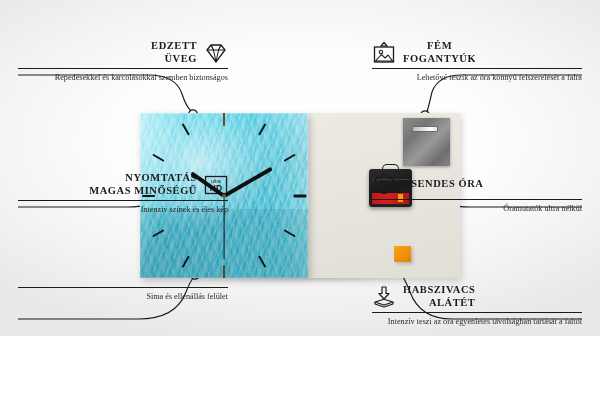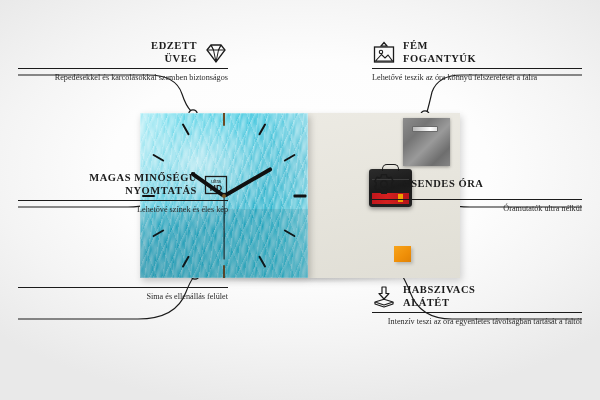--- a/index.html
+++ b/index.html
@@ -3,21 +3,21 @@
 <meta charset="utf-8">
 <style>
   * { margin:0; padding:0; box-sizing:border-box; }
   html,body { width:600px; height:400px; overflow:hidden; }
   body {
     font-family:"Liberation Serif", serif;
     background:#ffffff;
     position:relative;
   }
   #stage {
-    position:absolute; inset:0; width:600px; height:400px;
+    position:absolute; inset:0; width:600px; height:336px;
     background:
       radial-gradient(ellipse 70% 60% at 50% 42%, #ffffff 0%, #fdfdfd 45%, #f4f4f4 72%, #e9e9e9 100%);
     overflow:hidden;
   }
 
   
   #connectors { position:absolute; inset:0; width:600px; height:400px; pointer-events:none; }
   #connectors path { fill:none; stroke:#1a1a1a; stroke-width:1.15; }
   #connectors circle { fill:none; stroke:#1a1a1a; stroke-width:1.3; }
 
@@ -185,78 +185,78 @@
           </svg>
       </span>
     </div>
     <div class="co-rule"></div>
     <div class="co-desc">Repedésekkel és karcolásokkal szemben biztonságos</div>
   </div>
 
   <div class="callout left" style="left:18px; top:172px;">
     <div class="co-head">
       <div class="co-title">
+        <div>NYOMTATÁS</div>
         <div>MAGAS MINŐSÉGŰ</div>
-        <div>NYOMTATÁS</div>
       </div>
       <span class="co-icon">
         <svg viewBox="0 0 24 24">
           <rect x="1.5" y="3.5" width="21" height="17" fill="none" stroke="currentColor" stroke-width="1.3"></rect>
           <text x="12" y="10.2" font-family="Liberation Sans, sans-serif" font-size="5" text-anchor="middle" fill="currentColor">ultra</text>
           <text x="12" y="18" font-family="Liberation Sans, sans-serif" font-size="8.5" font-weight="bold" text-anchor="middle" fill="currentColor">HD</text>
         </svg>
       </span>
     </div>
     <div class="co-rule"></div>
-    <div class="co-desc">Lehetővé színek és éles kép</div>
+    <div class="co-desc">Intenzív színek és éles kép</div>
   </div>
 
   <div class="callout left" style="left:18px; top:284px;">
     <div class="co-rule"></div>
     <div class="co-desc">Sima és ellenállás felület</div>
   </div>
 
   <div class="callout right" style="left:372px; top:40px;">
     <div class="co-head">
-      <div class="co-title" style="text-align:left;">
+      <div class="co-title" style="text-align:center;">
         <div>FÉM</div>
         <div>FOGANTYÚK</div>
       </div>
       <span class="co-icon">
         <svg viewBox="0 0 24 24">
           <path d="M12 1.5 L15 5 H9 Z" fill="none" stroke="currentColor" stroke-width="1.2"></path>
           <rect x="2.5" y="6" width="19" height="15" fill="none" stroke="currentColor" stroke-width="1.3"></rect>
           <circle cx="9" cy="11" r="1.7" fill="none" stroke="currentColor" stroke-width="1.1"></circle>
           <path d="M3.5 20 L9.5 13.5 L13 17 L16 14 L20.5 20 Z" fill="none" stroke="currentColor" stroke-width="1.1"></path>
         </svg>
       </span>
     </div>
     <div class="co-rule"></div>
-    <div class="co-desc" style="text-align:left;">Lehetővé teszik az óra könnyű felszerelését a falra</div>
+    <div class="co-desc" style="text-align:right;">Lehetővé teszik az óra könnyű felszerelését a falra</div>
   </div>
 
   <div class="callout right" style="left:372px; top:172px;">
     <div class="co-head">
       <div class="co-title" style="text-align:right;">
         <div>CSENDES ÓRA</div>
       </div>
       <span class="co-icon">
         <svg viewBox="0 0 24 24" fill="none" stroke="currentColor" stroke-width="1.35" stroke-linejoin="round">
           <path d="M9.6 2.6 h4.8 l.5 2.3 1.9 1.1 2.2-.8 2.4 4.1 -1.7 1.6 0 2.2 1.7 1.6 -2.4 4.1 -2.2-.8 -1.9 1.1 -.5 2.3 h-4.8 l-.5-2.3 -1.9-1.1 -2.2.8 -2.4-4.1 1.7-1.6 0-2.2 -1.7-1.6 2.4-4.1 2.2.8 1.9-1.1 Z"></path>
           <circle cx="12" cy="12" r="3.3"></circle>
         </svg>
       </span>
     </div>
     <div class="co-rule"></div>
     <div class="co-desc" style="text-align:right;">Óramutatók ultra nélkül</div>
   </div>
 
   <div class="callout right" style="left:372px; top:284px;">
     <div class="co-head">
-      <div class="co-title" style="text-align:left;">
+      <div class="co-title" style="text-align:right;">
         <div>HABSZIVACS</div>
         <div>ALÁTÉT</div>
       </div>
       <span class="co-icon">
         <svg viewBox="0 0 24 24" fill="none" stroke="currentColor" stroke-width="1.2" stroke-linejoin="round">
           <path d="M10 2 h4 v6.5 h3 L12 14 L7 8.5 h3 Z"></path>
           <path d="M12 14.2 L21 17 L12 20 L3 17 Z"></path>
           <path d="M3 17 v2 l9 3 9-3 v-2"></path>
         </svg>
       </span>

